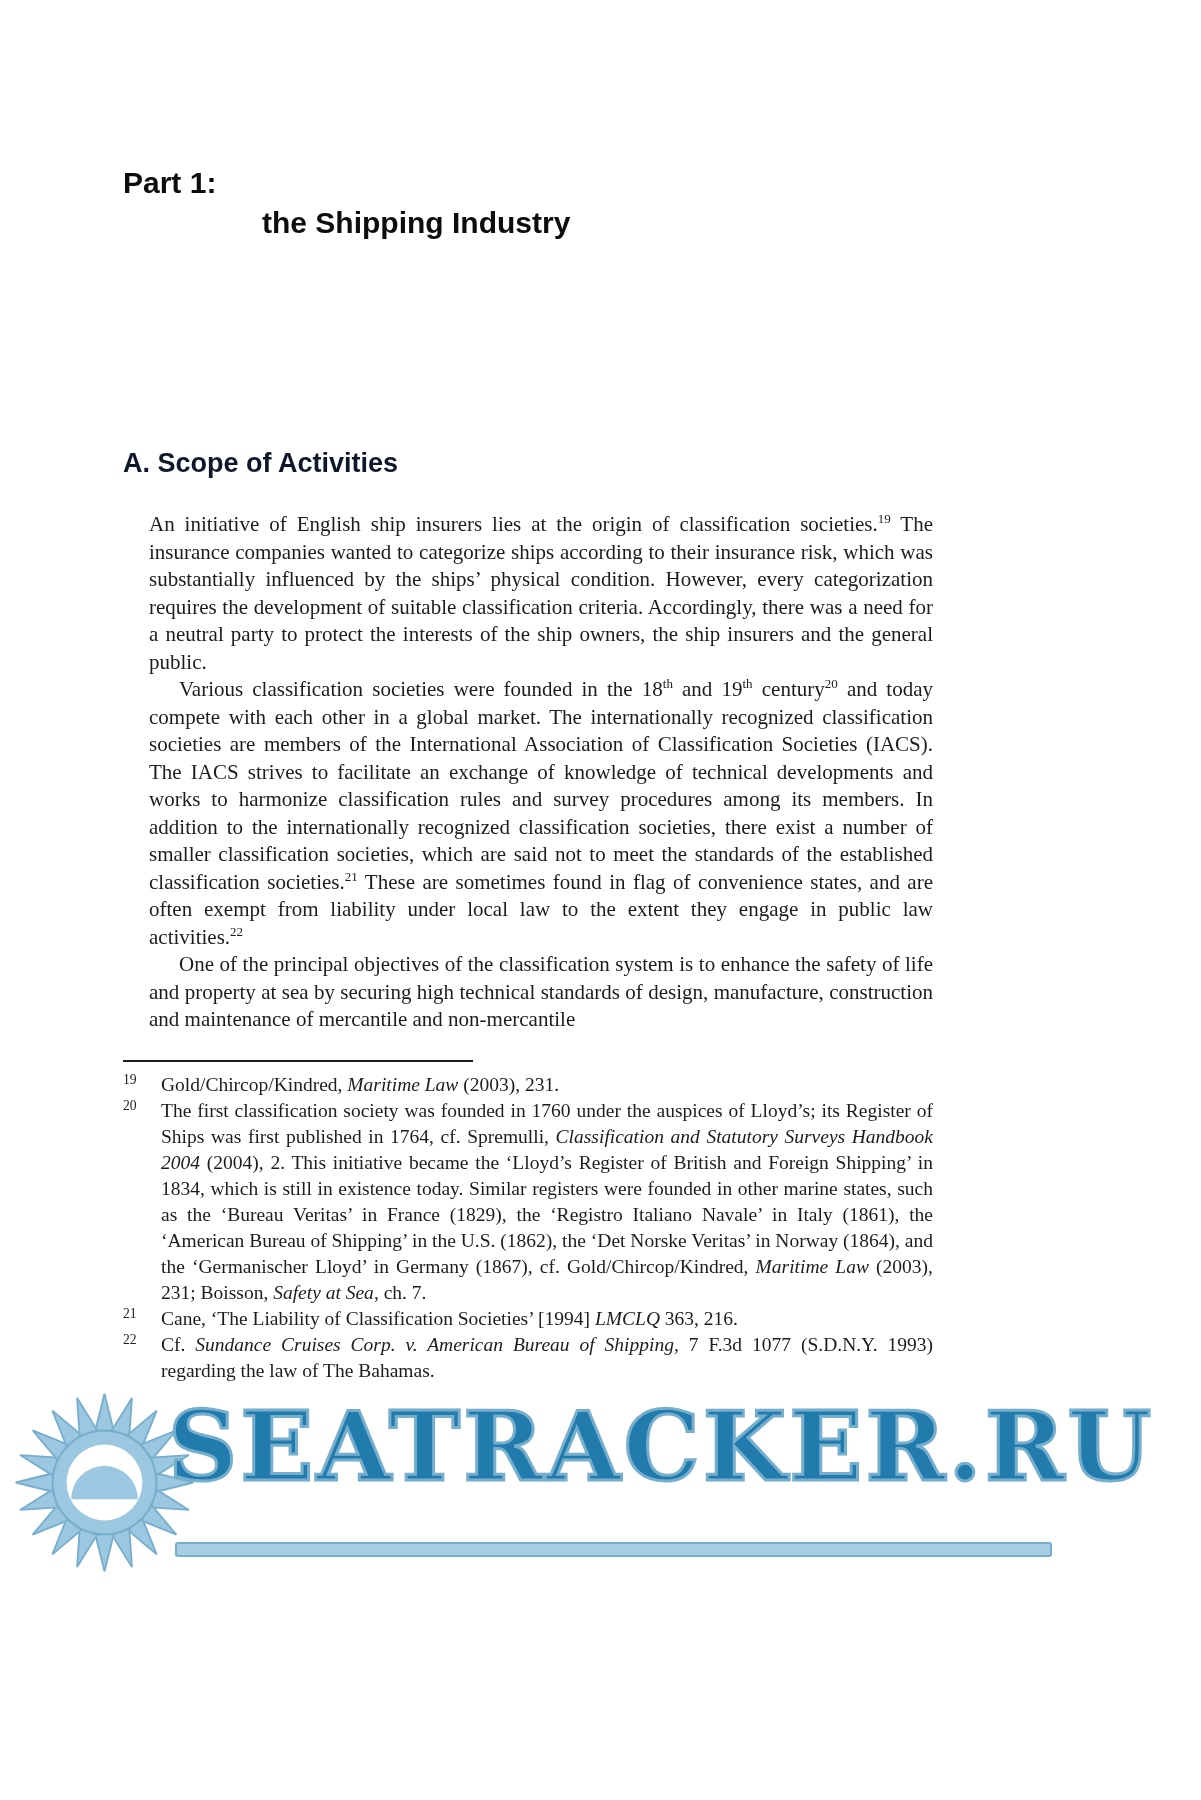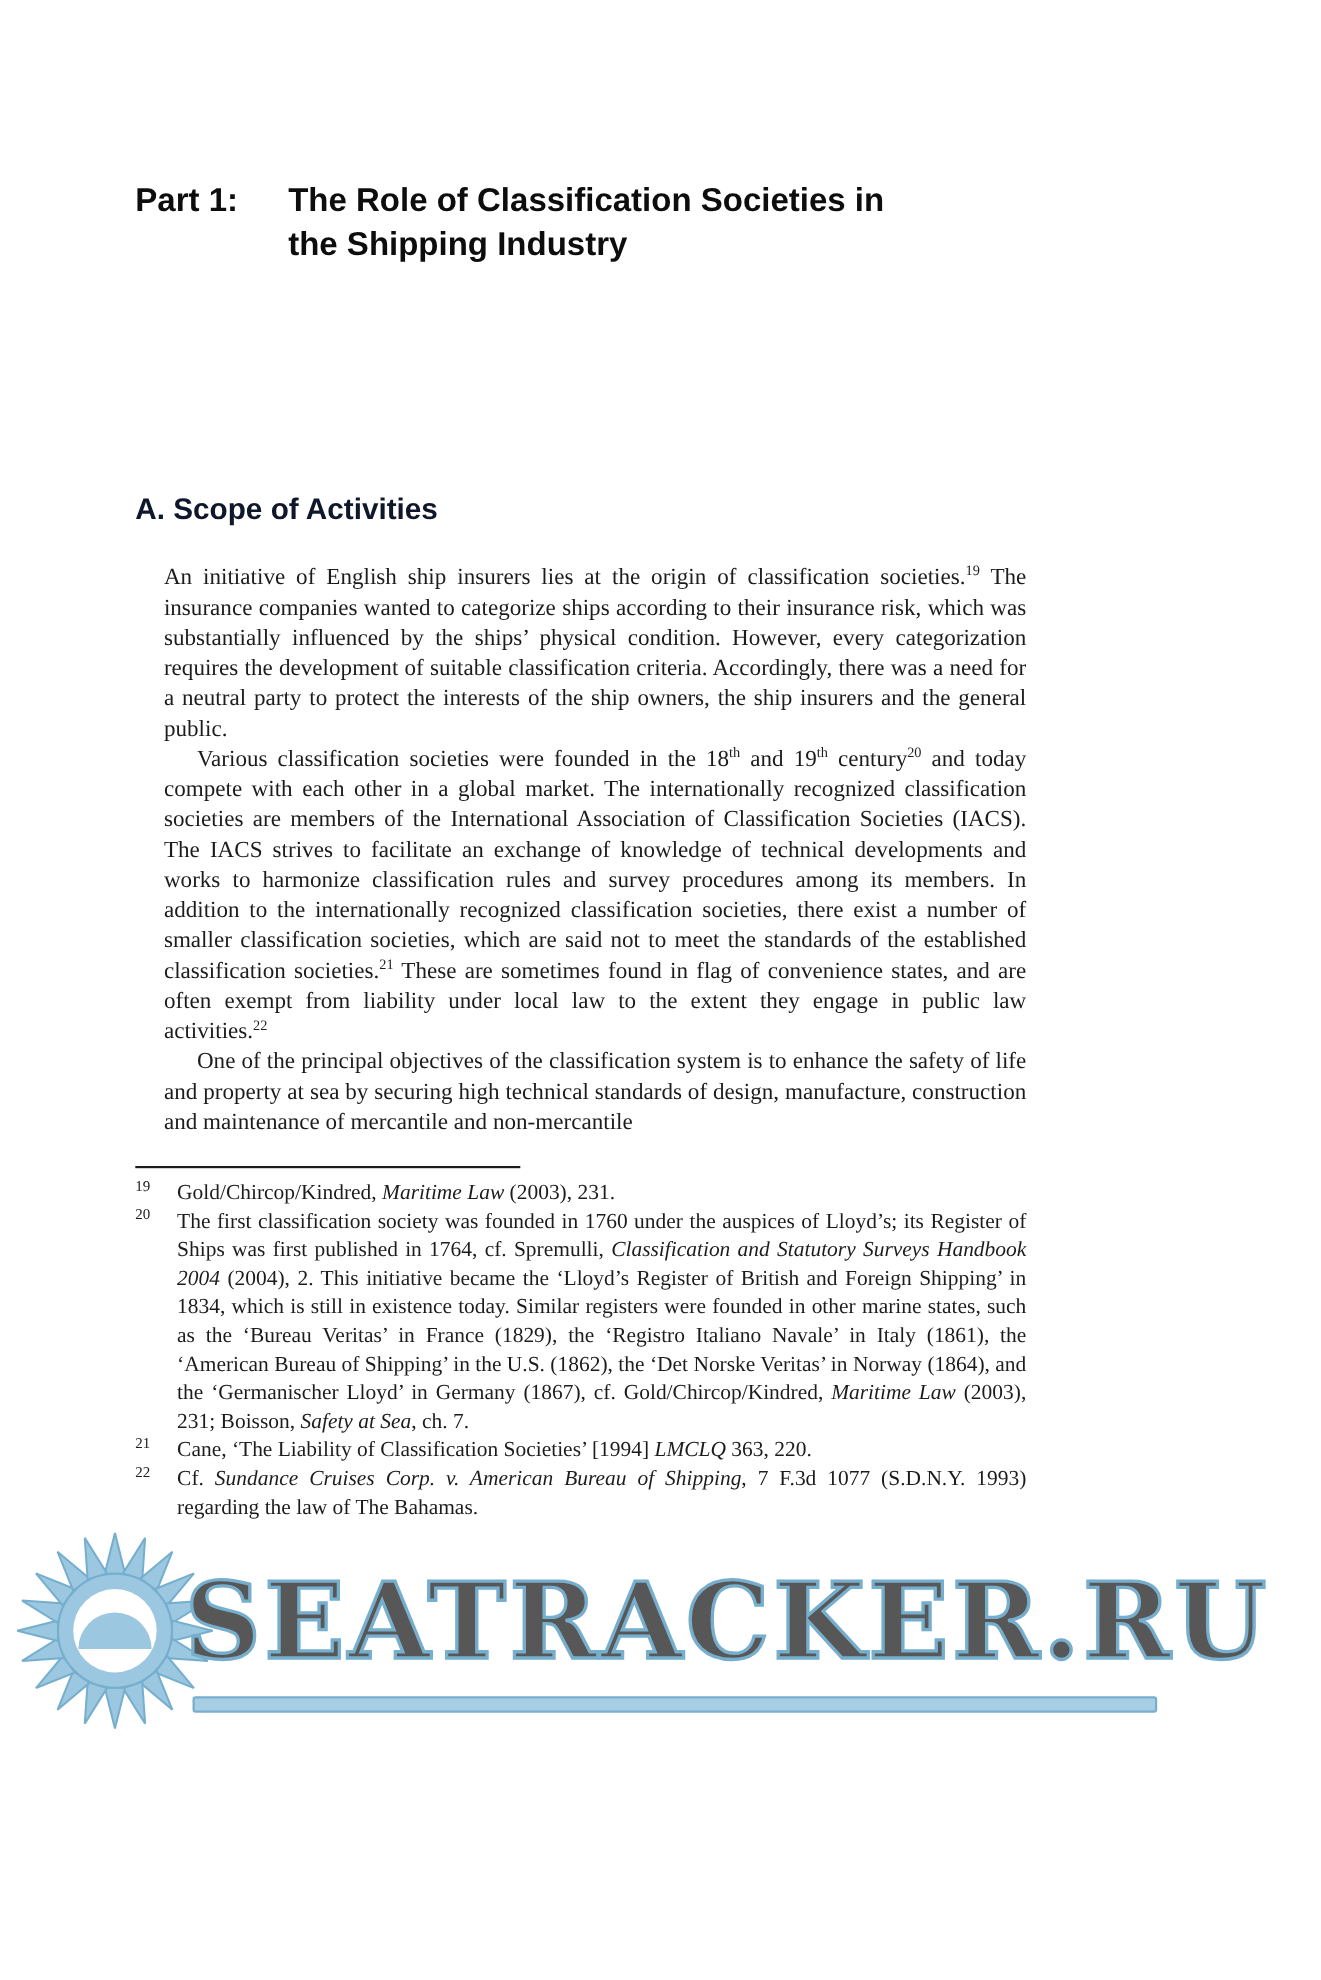--- a/index.html
+++ b/index.html
@@ -36,41 +36,41 @@
   .footnote-section { margin-top:26px; }
   .footnote-rule { width:350px; border-top:2px solid #1c1c1c; margin-bottom:10px; }
   .footnote { display:flex; font-size:19.5px; line-height:26px; }
   .fn-num { flex:0 0 38px; }
   .fn-num sup { font-size:0.7em; vertical-align:super; line-height:0; }
   .fn-text { flex:1 1 auto; text-align:justify; }
   .fn-text i { font-style:italic; }
 
   .watermark { position:absolute; left:0; top:1390px; width:1201px; height:200px; opacity:0.88; }
   .watermark-text {
-    position:absolute; left:168px; top:27px;
+    position:absolute; left:168px; top:0;
     font-family:"DejaVu Serif", serif; font-weight:bold;
     font-size:96px; letter-spacing:3px; white-space:nowrap;
-    color:#404040; -webkit-text-stroke:3px #64a3c8;
+    color:#0369a1; -webkit-text-stroke:3px #64a3c8;
   }
   .watermark-bar {
     position:absolute; left:175px; top:152px; width:877px; height:15px;
     background:#9bc8e0; border:2px solid #64a3c8; border-radius:3px;
   }
   .watermark-sun { position:absolute; left:12px; top:0; width:185px; height:185px; }
 </style>
 </head>
 <body>
 
 <div class="page">
   <div class="content">
 
     <div class="part-title">
       <span class="label">Part 1:</span>
       <span>
-        <span>The Role of Classification Societies in</span><br>
+        <br>
         <span>the Shipping Industry</span>
       </span>
     </div>
 
     <h2 class="section-heading">A. Scope of Activities</h2>
 
     <div class="body-text">
         <p class=""><span>An initiative of English ship insurers lies at the origin of classification societies.</span><sup>19</sup><span> The insurance companies wanted to categorize ships according to their insurance risk, which was substantially influenced by the ships’ physical condition. However, every categorization requires the development of suitable classification criteria. Accordingly, there was a need for a neutral party to protect the interests of the ship owners, the ship insurers and the general public.</span></p>
         <p class="indent"><span>Various classification societies were founded in the 18</span><sup>th</sup><span> and 19</span><sup>th</sup><span> century</span><sup>20</sup><span> and today compete with each other in a global market. The internationally recognized classification societies are members of the International Association of Classification Societies (IACS). The IACS strives to facilitate an exchange of knowledge of technical developments and works to harmonize classification rules and survey procedures among its members. In addition to the internationally recognized classification societies, there exist a number of smaller classification societies, which are said not to meet the standards of the established classification societies.</span><sup>21</sup><span> These are sometimes found in flag of convenience states, and are often exempt from liability under local law to the extent they engage in public law activities.</span><sup>22</sup></p>
         <p class="indent"><span>One of the principal objectives of the classification system is to enhance the safety of life and property at sea by securing high technical standards of design, manufacture, construction and maintenance of mercantile and non-mercantile</span></p>
@@ -82,21 +82,21 @@
           <div class="footnote">
             <span class="fn-num"><sup>19</sup></span>
             <span class="fn-text"><span>Gold/Chircop/Kindred, </span><i>Maritime Law</i><span> (2003), 231.</span></span>
           </div>
           <div class="footnote">
             <span class="fn-num"><sup>20</sup></span>
             <span class="fn-text"><span>The first classification society was founded in 1760 under the auspices of Lloyd’s; its Register of Ships was first published in 1764, cf. Spremulli, </span><i>Classification and Statutory Surveys Handbook 2004</i><span> (2004), 2. This initiative became the ‘Lloyd’s Register of British and Foreign Shipping’ in 1834, which is still in existence today. Similar registers were founded in other marine states, such as the ‘Bureau Veritas’ in France (1829), the ‘Registro Italiano Navale’ in Italy (1861), the ‘American Bureau of Shipping’ in the U.S. (1862), the ‘Det Norske Veritas’ in Norway (1864), and the ‘Germanischer Lloyd’ in Germany (1867), cf. Gold/Chircop/Kindred, </span><i>Maritime Law</i><span> (2003), 231; Boisson, </span><i>Safety at Sea</i><span>, ch. 7.</span></span>
           </div>
           <div class="footnote">
             <span class="fn-num"><sup>21</sup></span>
-            <span class="fn-text"><span>Cane, ‘The Liability of Classification Societies’ [1994] </span><i>LMCLQ</i><span> 363, 220.</span></span>
+            <span class="fn-text"><span>Cane, ‘The Liability of Classification Societies’ [1994] </span><i>LMCLQ</i><span> 363, 216.</span></span>
           </div>
           <div class="footnote">
             <span class="fn-num"><sup>22</sup></span>
             <span class="fn-text"><span>Cf. </span><i>Sundance Cruises Corp. v. American Bureau of Shipping</i><span>, 7 F.3d 1077 (S.D.N.Y. 1993) regarding the law of The Bahamas.</span></span>
           </div>
         </div>
     </div>
 
   </div>
 

